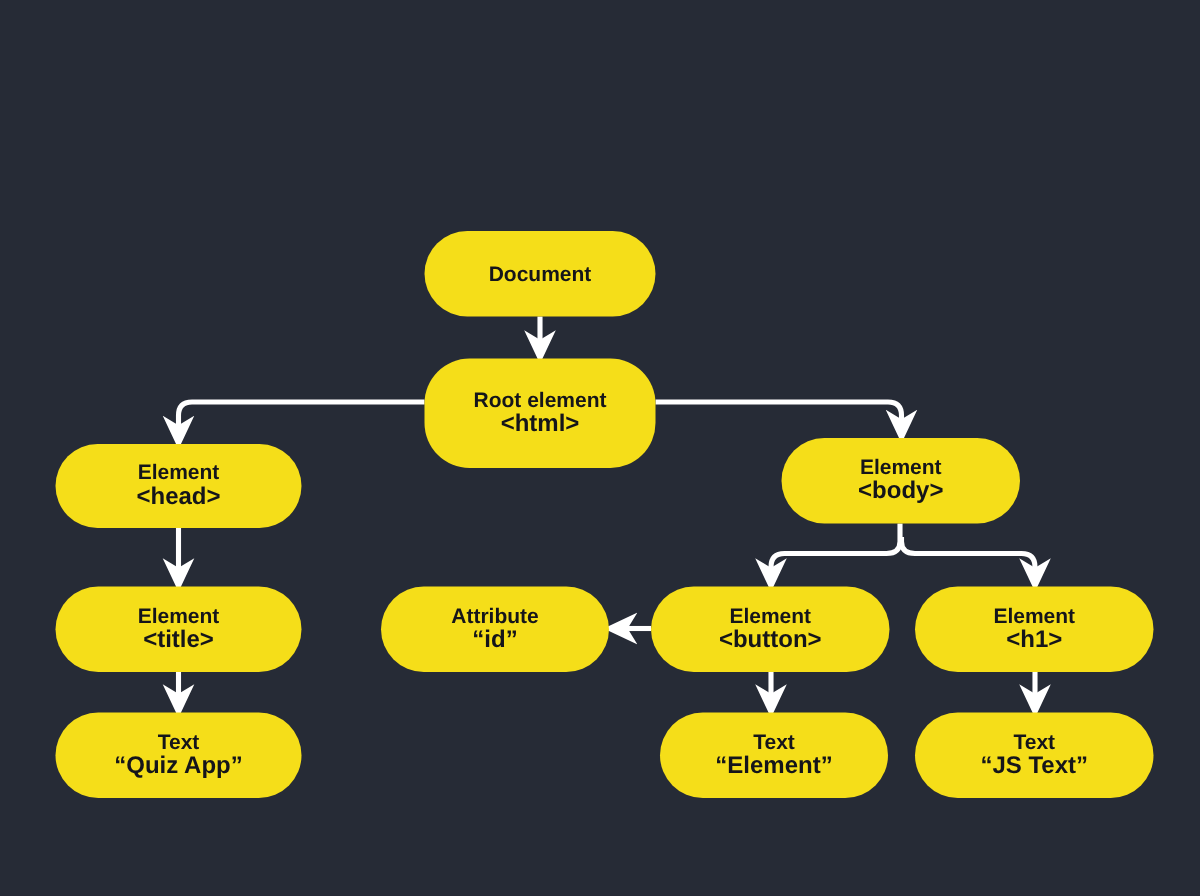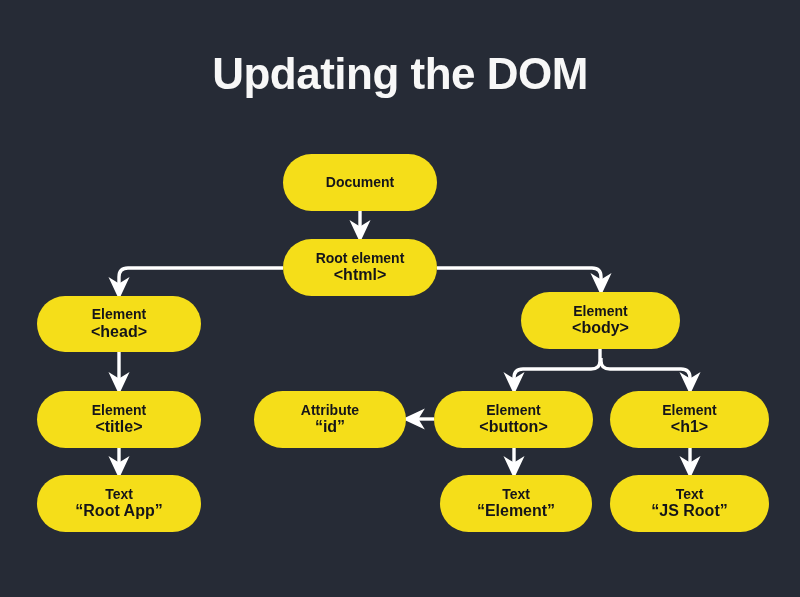--- a/index.html
+++ b/index.html
@@ -50,21 +50,20 @@
   }
   .node .l1 { font-size: 14px; }
   .node .l2 { font-size: 16px; }
   .node.single .l1 { font-size: 14px; }
 </style>
 </head>
 <body>
 
 <div id="slide">
 
-  <div id="title">Updating the DOM</div>
 
   <svg id="edges" viewBox="0 0 800 597" xmlns="http://www.w3.org/2000/svg">
     <defs>
       <marker id="arrow" markerWidth="7" markerHeight="7" refX="3.2" refY="3.5" orient="auto" markerUnits="strokeWidth">
         <path d="M0,0.4 L6.6,3.5 L0,6.6 L1.9,3.5 Z" fill="#ffffff"></path>
       </marker>
     </defs>
     <g fill="none" stroke="#ffffff" stroke-width="3.4" stroke-linecap="butt" stroke-linejoin="round" marker-end="url(#arrow)">
 
       <path d="M360,211 L360,231"></path>
@@ -86,21 +85,21 @@
       <path d="M514,448 L514,467"></path>
 
       <path d="M690,448 L690,467"></path>
     </g>
   </svg>
 
   <div id="nodes">
       <div class="node single" style="left: 283px; top: 154px; width: 154px; height: 57px; background: rgb(245, 222, 25); color: rgb(21, 21, 26);">
         <span class="l1">Document</span>
       </div>
-      <div class="node" style="left: 283px; top: 239px; width: 154px; height: 57px; background: rgb(245, 222, 25); color: rgb(21, 21, 26);">
+      <div class="node" style="left: 283px; top: 239px; width: 154px; height: 73px; background: rgb(245, 222, 25); color: rgb(21, 21, 26);">
         <span class="l1">Root element</span>
         <span class="l2">&lt;html&gt;</span>
       </div>
       <div class="node" style="left: 37px; top: 296px; width: 164px; height: 56px; background: rgb(245, 222, 25); color: rgb(21, 21, 26);">
         <span class="l1">Element</span>
         <span class="l2">&lt;head&gt;</span>
       </div>
       <div class="node" style="left: 521px; top: 292px; width: 159px; height: 57px; background: rgb(245, 222, 25); color: rgb(21, 21, 26);">
         <span class="l1">Element</span>
         <span class="l2">&lt;body&gt;</span>
@@ -116,24 +115,24 @@
       <div class="node" style="left: 434px; top: 391px; width: 159px; height: 57px; background: rgb(245, 222, 25); color: rgb(21, 21, 26);">
         <span class="l1">Element</span>
         <span class="l2">&lt;button&gt;</span>
       </div>
       <div class="node" style="left: 610px; top: 391px; width: 159px; height: 57px; background: rgb(245, 222, 25); color: rgb(21, 21, 26);">
         <span class="l1">Element</span>
         <span class="l2">&lt;h1&gt;</span>
       </div>
       <div class="node" style="left: 37px; top: 475px; width: 164px; height: 57px; background: rgb(245, 222, 25); color: rgb(21, 21, 26);">
         <span class="l1">Text</span>
-        <span class="l2">“Root App”</span>
+        <span class="l2">“Quiz App”</span>
       </div>
       <div class="node" style="left: 440px; top: 475px; width: 152px; height: 57px; background: rgb(245, 222, 25); color: rgb(21, 21, 26);">
         <span class="l1">Text</span>
         <span class="l2">“Element”</span>
       </div>
       <div class="node" style="left: 610px; top: 475px; width: 159px; height: 57px; background: rgb(245, 222, 25); color: rgb(21, 21, 26);">
         <span class="l1">Text</span>
-        <span class="l2">“JS Root”</span>
+        <span class="l2">“JS Text”</span>
       </div>
     </div>
 </div>
 
 </body></html>

